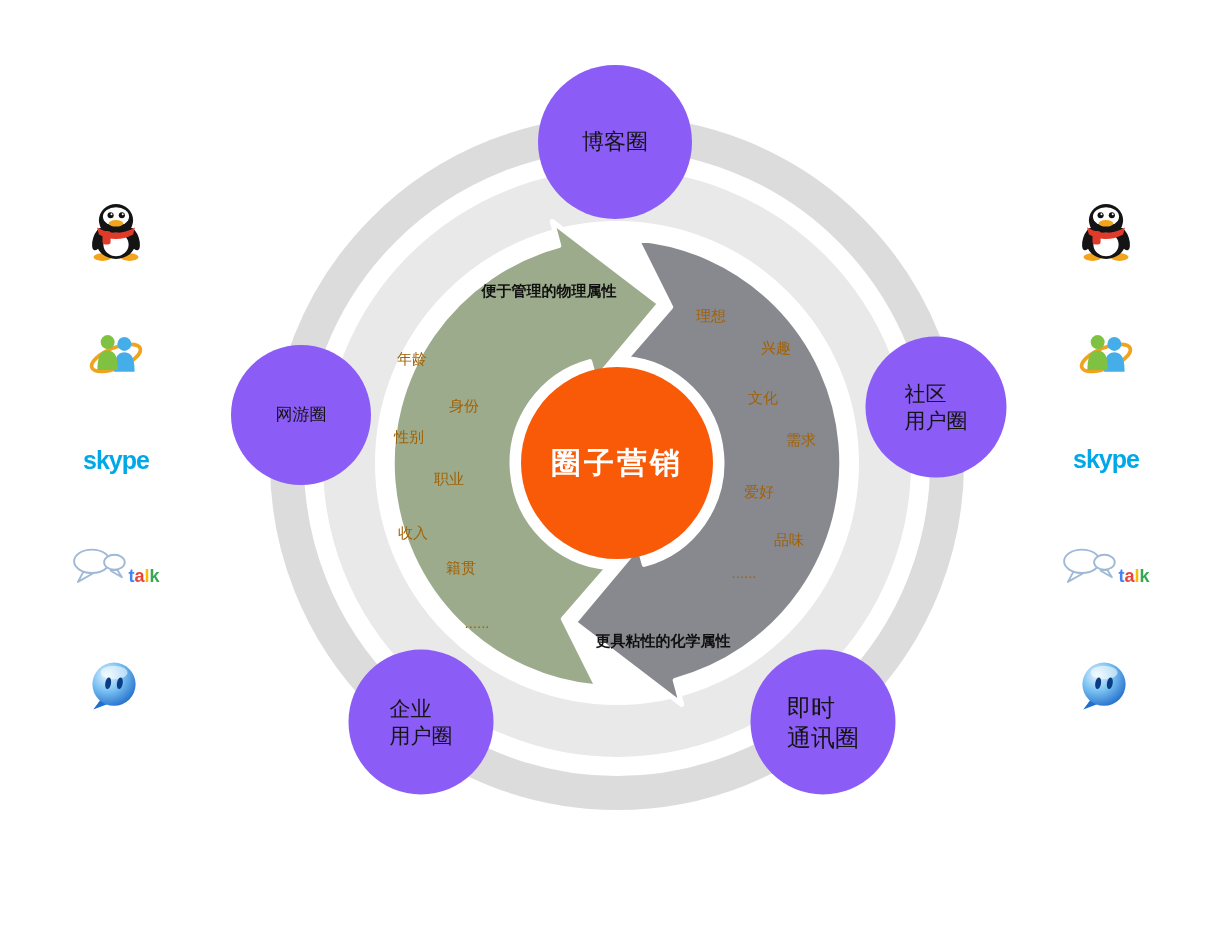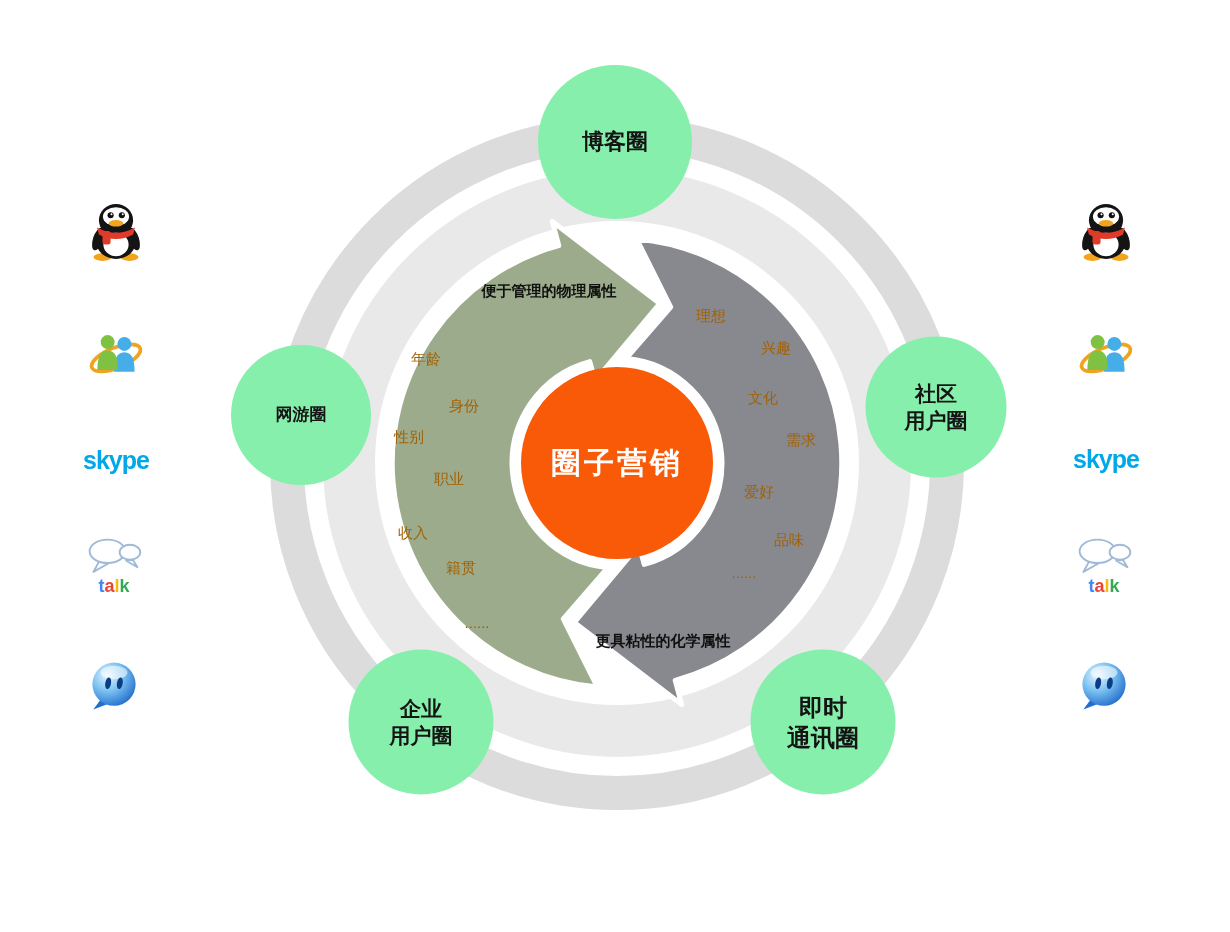--- a/index.html
+++ b/index.html
@@ -9,38 +9,38 @@
     font-family:"Liberation Sans",sans-serif;
     position:relative;
     overflow:hidden;
   }
   .stage{position:absolute;left:0;top:0;width:1230px;height:932px}
   .abs{position:absolute;transform:translate(-50%,-50%);white-space:nowrap}
   .diagram-svg{position:absolute;left:267px;top:113px;width:700px;height:700px}
 
   .bubble{
     border-radius:50%;
-    background:#86efac;
+    background:#8b5cf6;
     display:flex;align-items:center;justify-content:center;
-    text-align:center;
-    font-weight:bold;color:#141414;
+    text-align:left;
+    font-weight:normal;color:#141414;
     white-space:pre-line;
     line-height:1.25;
   }
   .center-label{
     color:#fff;font-size:30px;font-weight:600;letter-spacing:3px;text-align:right;
   }
   .arrow-title{font-size:15px;font-weight:bold;color:#101010}
   .itm{color:#a16207;font-size:15px}
 
   .icon{display:flex;align-items:flex-end;justify-content:center}
   .skype-word{
     font-size:25px;font-weight:bold;color:#00a8e8;letter-spacing:-1px;
   }
-  .gtalk{display:flex;flex-direction:column;align-items:center;white-space:nowrap}
+  .gtalk{display:flex;flex-direction:row;align-items:flex-end;white-space:nowrap}
   .gtalk-word{font-size:18px;font-weight:bold;line-height:1;margin-top:2px}
   .gl0{color:#4285f4}.gl1{color:#ea4335}.gl2{color:#fbbc05}.gl3{color:#34a853}
 </style>
 </head>
 <body>
 
 <svg width="0" height="0" style="position:absolute" aria-hidden="true">
   <defs>
     <radialGradient id="orbGrad" cx="35%" cy="30%" r="80%">
       <stop offset="0%" stop-color="#e8f6ff"></stop>
@@ -77,21 +77,21 @@
 用户圈</span>
   </div>
   <div class="bubble abs" style="left:823px;top:722px;width:145px;height:145px;font-size:24px">
     <span>即时
 通讯圈</span>
   </div>
 
   <div class="abs arrow-title" style="left:549px;top:291px">便于管理的物理属性</div>
   <div class="abs arrow-title" style="left:663px;top:641px">更具粘性的化学属性</div>
 
-  <span class="abs itm" style="left:426px;top:359px">年龄</span>
+  <span class="abs itm" style="left:412px;top:359px">年龄</span>
   <span class="abs itm" style="left:464px;top:406px">身份</span>
   <span class="abs itm" style="left:409px;top:437px">性别</span>
   <span class="abs itm" style="left:449px;top:479px">职业</span>
   <span class="abs itm" style="left:413px;top:533px">收入</span>
   <span class="abs itm" style="left:461px;top:568px">籍贯</span>
   <span class="abs itm" style="left:477px;top:622px">......</span>
 
   <span class="abs itm" style="left:711px;top:316px">理想</span>
   <span class="abs itm" style="left:776px;top:348px">兴趣</span>
   <span class="abs itm" style="left:763px;top:398px">文化</span>

